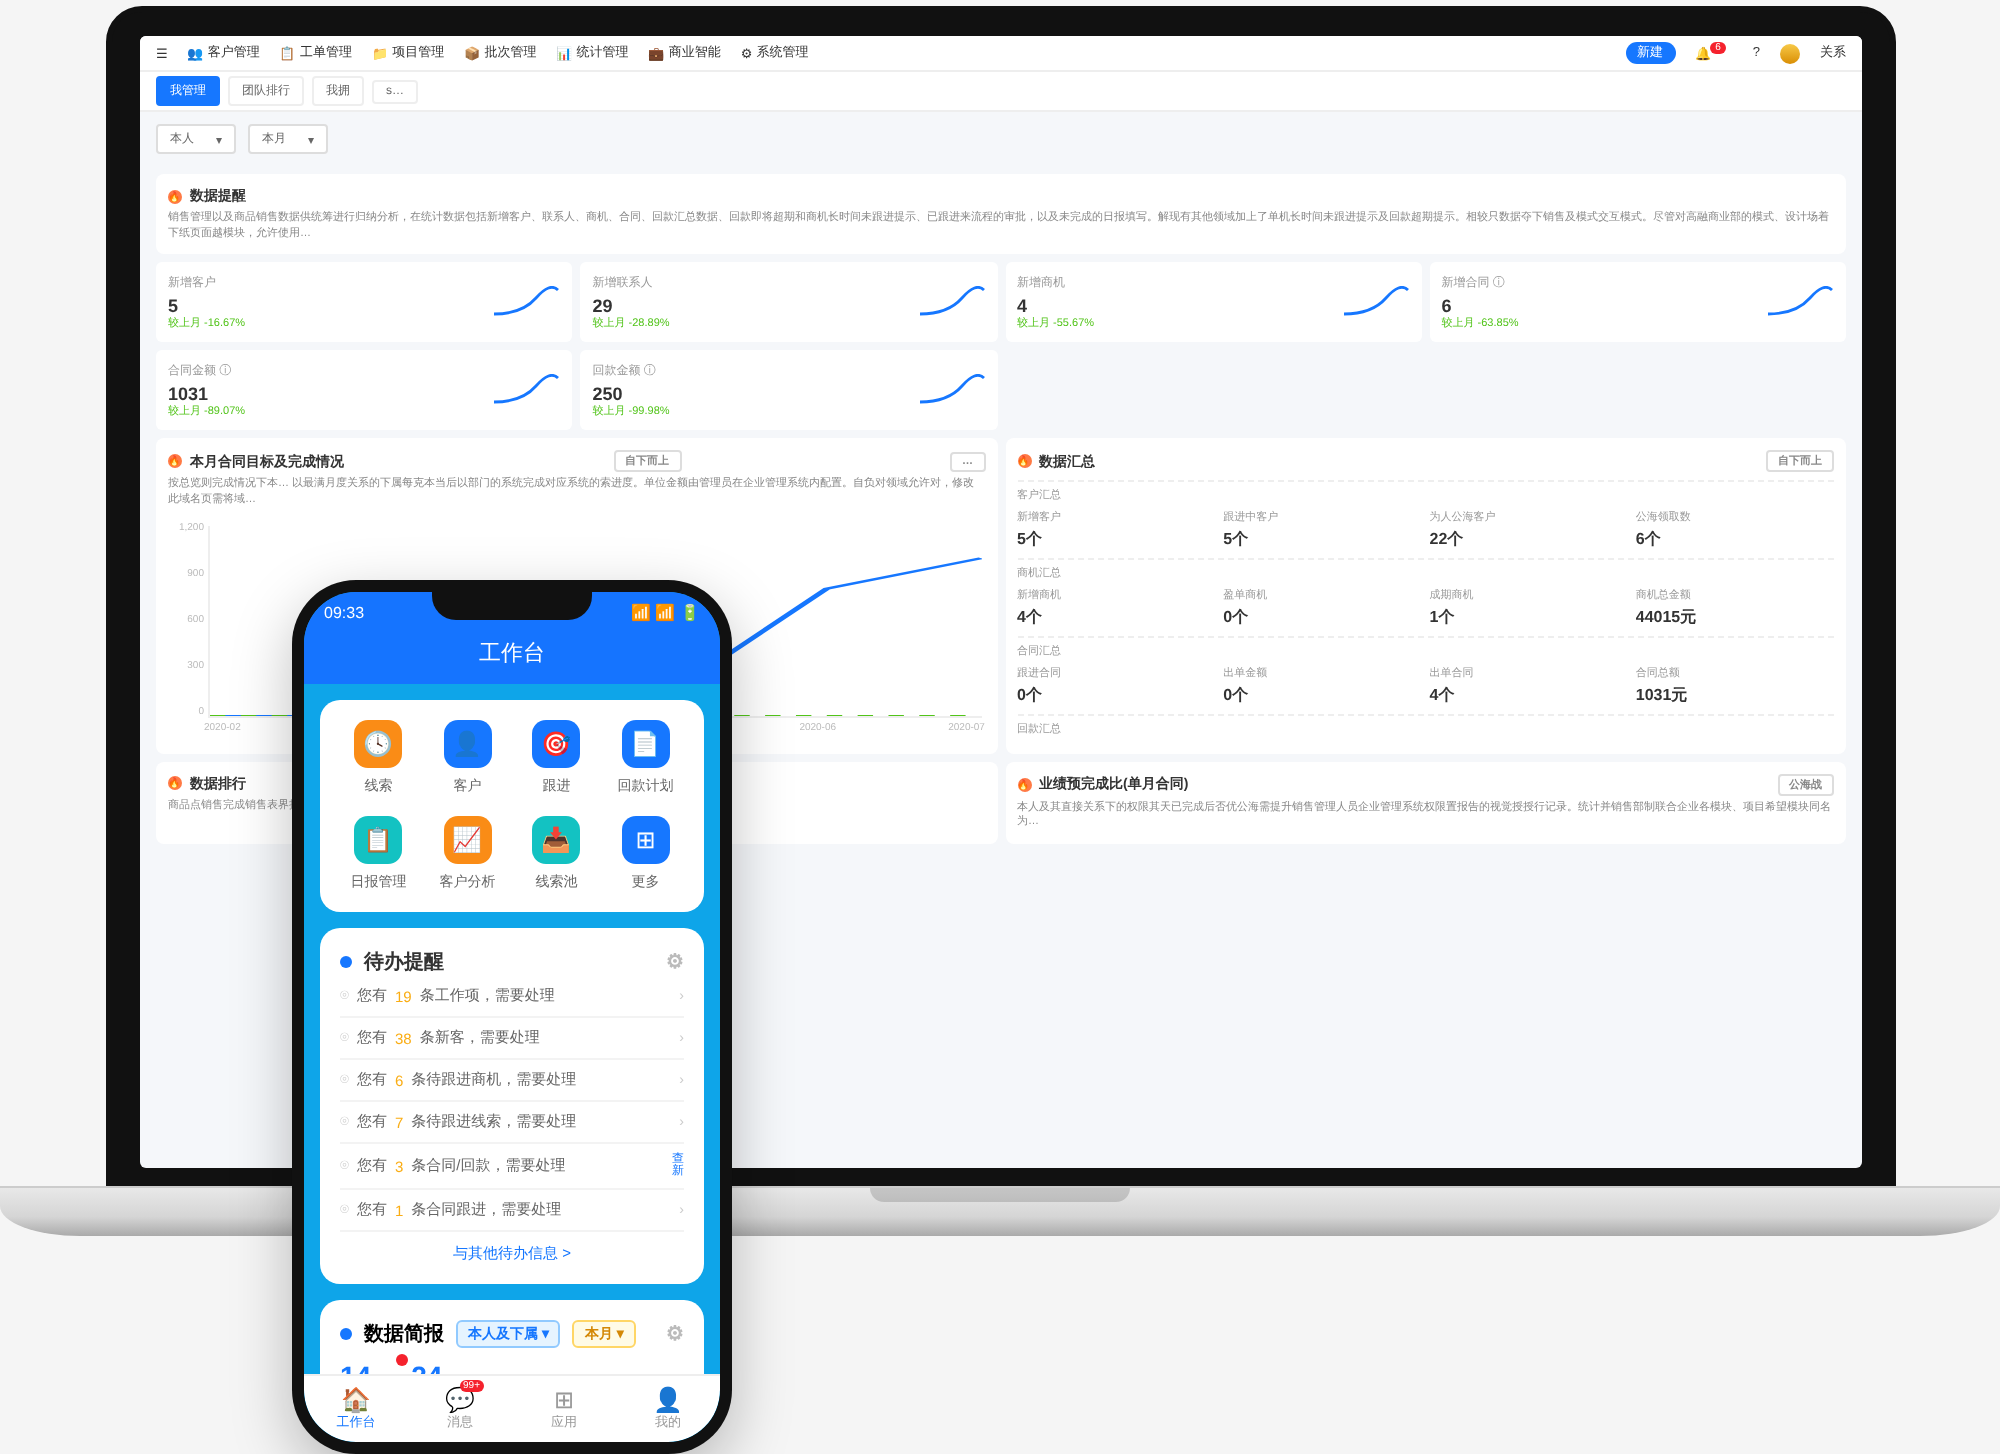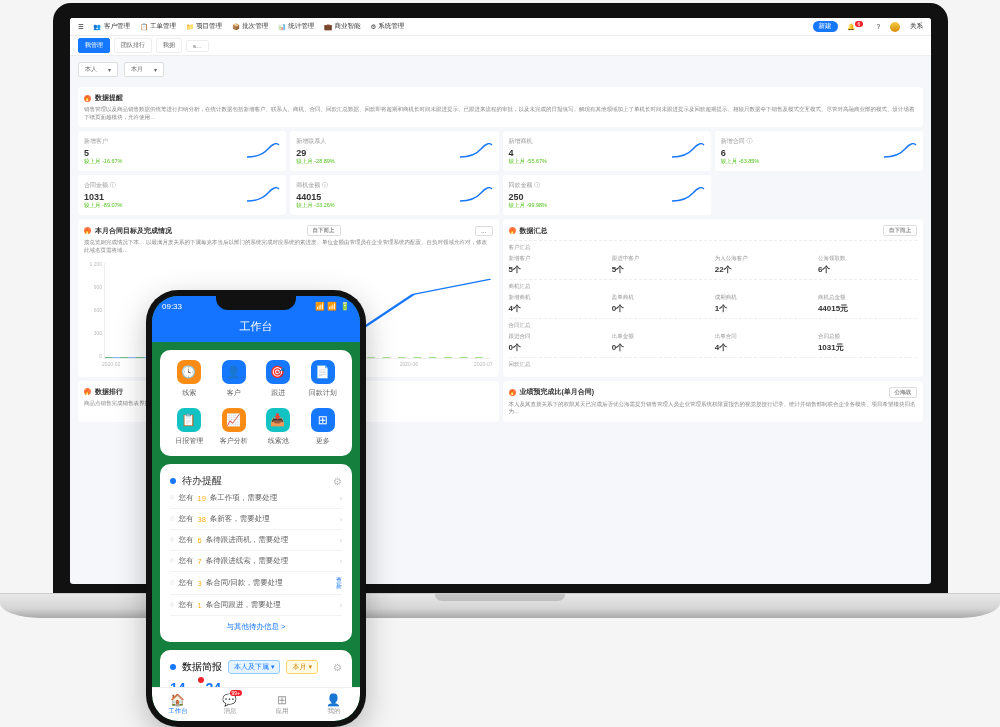--- a/index.html
+++ b/index.html
@@ -47,37 +47,37 @@
 .mcell .v{font-size:8px;font-weight:600;color:#333;margin-top:2px}
 .sect{font-size:5.5px;color:#999;margin-top:4px;padding-top:3px;border-top:1px dashed #eee}
 
 .chart{height:110px;position:relative;margin-top:6px}
 .yaxis{position:absolute;left:0;top:0;bottom:12px;width:18px;display:flex;flex-direction:column;justify-content:space-between;font-size:5px;color:#bbb;text-align:right}
 .xaxis{position:absolute;left:18px;right:0;bottom:0;height:10px;display:flex;justify-content:space-between;font-size:5px;color:#bbb}
 .plot{position:absolute;left:20px;right:2px;top:2px;bottom:12px;border-left:1px solid #eee;border-bottom:1px solid #eee}
 
 
 .phone{position:absolute;top:290px;left:146px;width:220px;height:437px;background:#111;border-radius:32px;padding:6px;box-shadow:0 10px 30px rgba(0,0,0,.25)}
-.pscreen{background:#15803d;border-radius:26px;width:100%;height:100%;overflow:hidden;position:relative;font-size:9px}
+.pscreen{background:#0ea5e9;border-radius:26px;width:100%;height:100%;overflow:hidden;position:relative;font-size:9px}
 .notch{position:absolute;top:0;left:50%;transform:translateX(-50%);width:80px;height:14px;background:#111;border-radius:0 0 12px 12px;z-index:5}
 .pstatus{background:#1574ff;color:#fff;padding:6px 10px 2px;font-size:8px;display:flex;justify-content:space-between}
 .pheader{background:#1574ff;color:#fff;text-align:center;padding:6px 0 8px;font-size:11px}
 .quick{background:#fff;margin:8px;border-radius:10px;padding:10px;display:grid;grid-template-columns:repeat(4,1fr);gap:10px 6px}
 .qi{display:flex;flex-direction:column;align-items:center;gap:4px;font-size:7px;color:#666}
 .qi .ic{width:24px;height:24px;border-radius:7px;display:flex;align-items:center;justify-content:center;color:#fff;font-size:12px}
 .todo{background:#fff;margin:8px;border-radius:10px;padding:10px}
-.thead{display:flex;align-items:center;gap:6px;font-size:10px;font-weight:400;color:#333}
+.thead{display:flex;align-items:center;gap:6px;font-size:10px;font-weight:700;color:#333}
 .tdot{width:6px;height:6px;background:#1677ff;border-radius:50%}
 .gear{margin-left:auto;color:#bbb}
 .titem{font-size:7.5px;color:#666;padding:5px 0;border-bottom:1px solid #f3f3f3;display:flex;align-items:center;gap:4px}
 .titem .n{color:#faad14}
 .titem .arr{margin-left:auto;font-size:7px;color:#ccc}
 .more{font-size:7.5px;color:#1677ff;text-align:center;padding-top:6px}
 .dbrief{background:#fff;margin:8px;border-radius:10px;padding:10px}
-.dh{display:flex;align-items:center;gap:6px;font-size:10px;font-weight:400}
+.dh{display:flex;align-items:center;gap:6px;font-size:10px;font-weight:700}
 .chip{font-size:7px;padding:1px 5px;border-radius:3px;border:1px solid #91caff;color:#1677ff;background:#e6f4ff}
 .chip.y{border-color:#ffd666;color:#d48806;background:#fffbe6}
 .dnums{display:flex;gap:20px;margin-top:6px;font-size:14px;color:#1677ff;font-weight:600}
 .ptab{position:absolute;bottom:0;left:0;right:0;background:#fff;display:flex;border-top:1px solid #eee;border-radius:0 0 26px 26px}
 .pt{flex:1;display:flex;flex-direction:column;align-items:center;padding:5px 0;font-size:6.5px;color:#999;position:relative}
 .pt.act{color:#1677ff}
 .pt .ic{font-size:12px}
 .bdg{position:absolute;top:2px;right:14px;background:#f5222d;color:#fff;font-size:5px;padding:0 2px;border-radius:5px}
 </style>
 </head>
@@ -158,28 +158,20 @@
             </div>
             <div class="card">
               <div class="lbl">合同金额 ⓘ</div>
   <div class="val">1031</div>
   <div class="chg">较上月 -89.07%</div>
   <svg class="spark" width="34" height="16">
                 <path d="M1,14 Q15,14 22,6 T33,2" fill="none" stroke="#1677ff" stroke-width="1.4"></path>
               </svg>
             </div>
             <div class="card">
-              <div class="lbl">商机金额 ⓘ</div>
-  <div class="val">44015</div>
-  <div class="chg">较上月 -33.26%</div>
-  <svg class="spark" width="34" height="16">
-                <path d="M1,14 Q15,14 22,6 T33,2" fill="none" stroke="#1677ff" stroke-width="1.4"></path>
-              </svg>
-            </div>
-            <div class="card">
               <div class="lbl">回款金额 ⓘ</div>
   <div class="val">250</div>
   <div class="chg">较上月 -99.98%</div>
   <svg class="spark" width="34" height="16">
                 <path d="M1,14 Q15,14 22,6 T33,2" fill="none" stroke="#1677ff" stroke-width="1.4"></path>
               </svg>
             </div>
           </div>
 
         <div class="row2">

